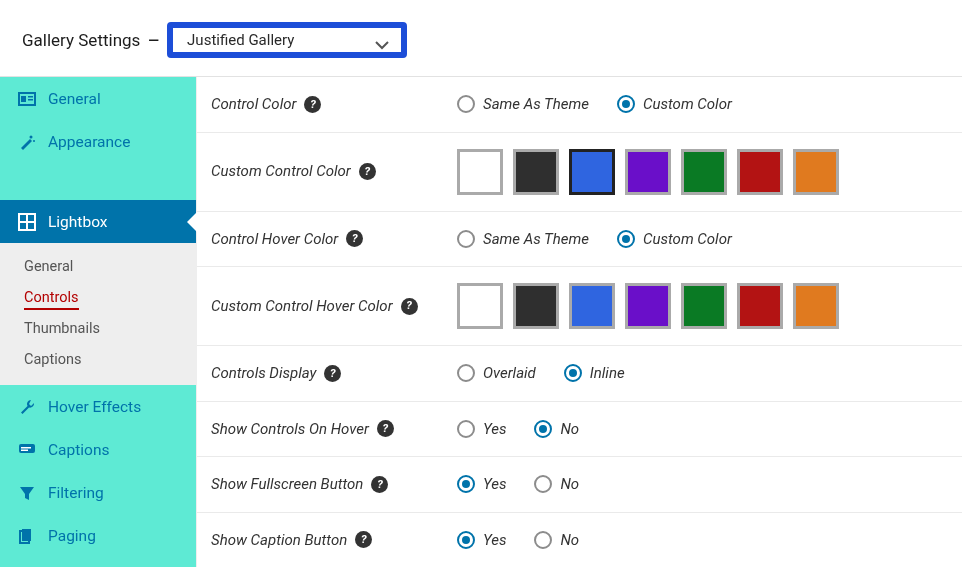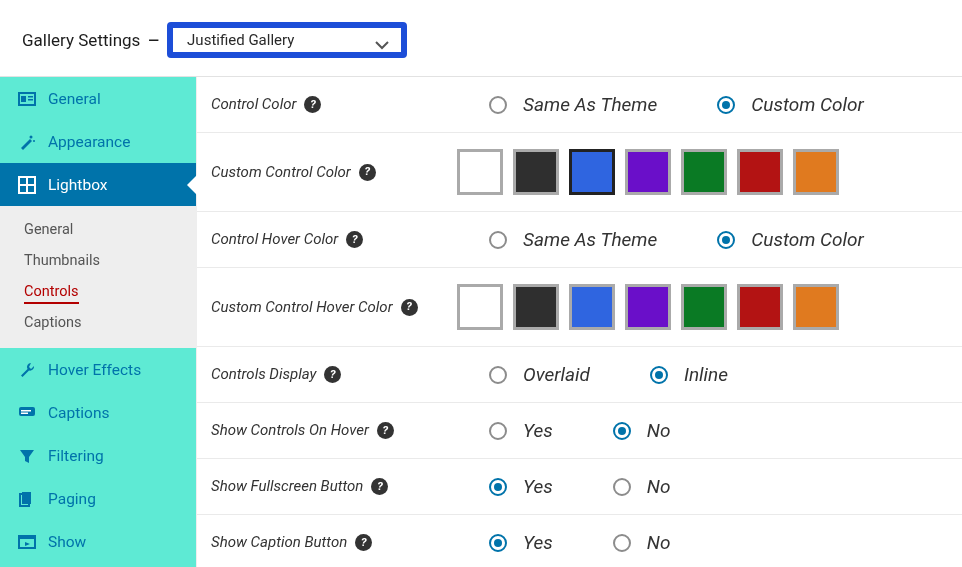--- a/index.html
+++ b/index.html
@@ -59,20 +59,21 @@
     color: #0073aa;
     font-size: 15.5px;
     cursor: pointer;
     gap: 12px;
   }
   .nav-item .icon { flex: 0 0 18px; display:flex; align-items:center; justify-content:center; }
   .nav-item.active {
     background: #0073aa;
     color: #fff;
     position: relative;
+    margin-top: 37px;
   }
   .nav-item.active::after {
     content: "";
     position: absolute;
     right: -1px;
     top: 50%;
     margin-top: -10px;
     border: 10px solid transparent;
     border-right-color: #fff;
   }
@@ -130,25 +131,24 @@
   }
   .row-controls {
     flex: 1;
     display: flex;
     align-items: center;
     gap: 28px;
   }
   .radio-opt {
     display: inline-flex;
     align-items: center;
-    gap: 16px;
-    font-size: 19px;
+    gap: 8px;
+    font-size: 15px;
     color: #333;
     cursor: pointer;
-    margin-left: 32px;
   }
   .radio {
     width: 18px;
     height: 18px;
     border: 2px solid #8c8c8c;
     border-radius: 50%;
     display: inline-flex;
     align-items: center;
     justify-content: center;
     background: #fff;
@@ -222,22 +222,22 @@
             <rect x="1" y="1" width="16" height="16" fill="none" stroke="#fff" stroke-width="2"></rect>
             <line x1="9" y1="1" x2="9" y2="17" stroke="#fff" stroke-width="2"></line>
             <line x1="1" y1="9" x2="17" y2="9" stroke="#fff" stroke-width="2"></line>
           </svg>
       </span>
       <span>Lightbox</span>
     </div>
 
     <div class="subnav">
       <div class="sub-item"><span>General</span></div>
+      <div class="sub-item active"><span>Controls</span></div>
       <div class="sub-item"><span>Thumbnails</span></div>
-      <div class="sub-item active"><span>Controls</span></div>
       <div class="sub-item"><span>Captions</span></div>
     </div>
 
     <div class="nav-item">
       <span class="icon">
         <svg width="18" height="18" viewBox="0 0 18 18">
             <path d="M13 2 a4 4 0 0 0 -3.5 6 L3 14.5 L4.5 16 L11 9.5 A4 4 0 0 0 16 5 L13 8 L11 6 Z" fill="#0073aa"></path>
           </svg>
       </span>
       <span>Hover Effects</span>

